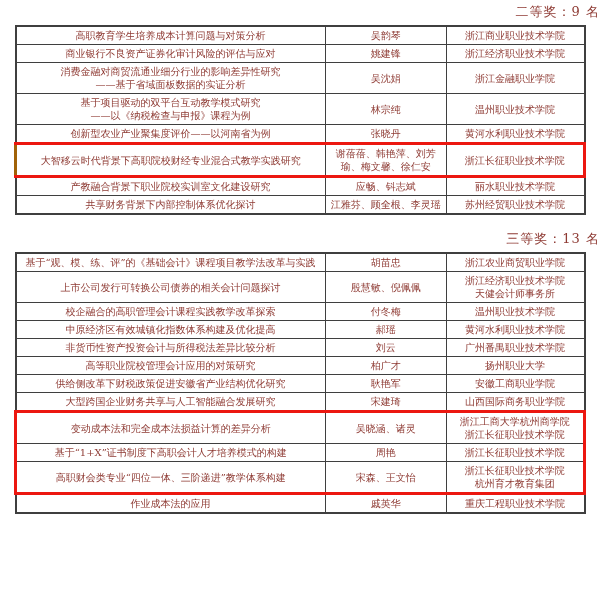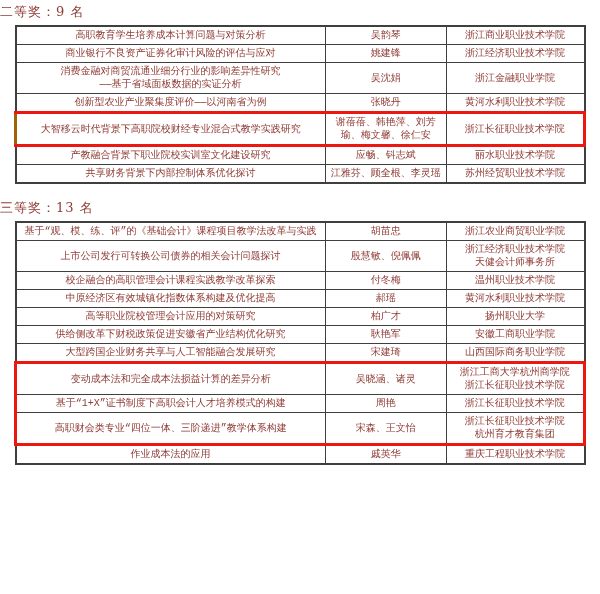--- a/index.html
+++ b/index.html
@@ -3,28 +3,27 @@
 <meta charset="utf-8">
 <style>
   html,body{margin:0;padding:0;}
   body{
     width:600px;height:594px;background:#ffffff;overflow:hidden;
     font-family:"DejaVu Serif","Liberation Serif",serif;
     -webkit-font-smoothing:antialiased;
   }
   .page{position:relative;width:600px;height:594px;background:#ffffff;}
   .section-title{
-    text-align:left;color:#8e3a33;font-size:13px;line-height:15px;
+    text-align:right;color:#8e3a33;font-size:13px;line-height:15px;
     padding-top:4px;margin:0 0 6px 0;letter-spacing:1px;
   }
   .section:nth-of-type(2) .section-title{padding-top:13px;}
   table.award{
     width:572px;margin:3px auto;border-collapse:collapse;table-layout:fixed;
     border:2px solid #3f3f3f;
-    font-family:Liberation Mono, monospace;
   }
   table.award td{
     border:1px solid #3f3f3f;
     color:#8e3a33;font-size:10px;line-height:13px;
     text-align:center;vertical-align:middle;
     padding:2px 4px;word-break:break-all;
   }
   col.c1{width:54.4%;}
   col.c2{width:21.3%;}
   col.c3{width:24.3%;}
@@ -75,20 +74,30 @@
     <td class="c-title">
               <div class="text-line">消费金融对商贸流通业细分行业的影响差异性研究</div>
               <div class="text-line">——基于省域面板数据的实证分析</div>
             </td>
     <td class="c-authors">吴沈娟</td>
     <td class="c-org">
               <div class="text-line">浙江金融职业学院</div>
             </td>
   </tr>
 
+  <tr>
+    <td class="c-title">
+              <div class="text-line">基于项目驱动的双平台互动教学模式研究</div>
+              <div class="text-line">——以《纳税检查与申报》课程为例</div>
+            </td>
+    <td class="c-authors">林宗纯</td>
+    <td class="c-org">
+              <div class="text-line">温州职业技术学院</div>
+            </td>
+  </tr>
 
 
   <tr>
     <td class="c-title">
               <div class="text-line">创新型农业产业聚集度评价——以河南省为例</div>
             </td>
     <td class="c-authors">张晓丹</td>
     <td class="c-org">
               <div class="text-line">黄河水利职业技术学院</div>
             </td>
@@ -171,20 +180,29 @@
   <tr>
     <td class="c-title">
               <div class="text-line">中原经济区有效城镇化指数体系构建及优化提高</div>
             </td>
     <td class="c-authors">郝瑶</td>
     <td class="c-org">
               <div class="text-line">黄河水利职业技术学院</div>
             </td>
   </tr>
 
+  <tr>
+    <td class="c-title">
+              <div class="text-line">非货币性资产投资会计与所得税法差异比较分析</div>
+            </td>
+    <td class="c-authors">刘云</td>
+    <td class="c-org">
+              <div class="text-line">广州番禺职业技术学院</div>
+            </td>
+  </tr>
 
   <tr>
     <td class="c-title">
               <div class="text-line">高等职业院校管理会计应用的对策研究</div>
             </td>
     <td class="c-authors">柏广才</td>
     <td class="c-org">
               <div class="text-line">扬州职业大学</div>
             </td>
   </tr>

